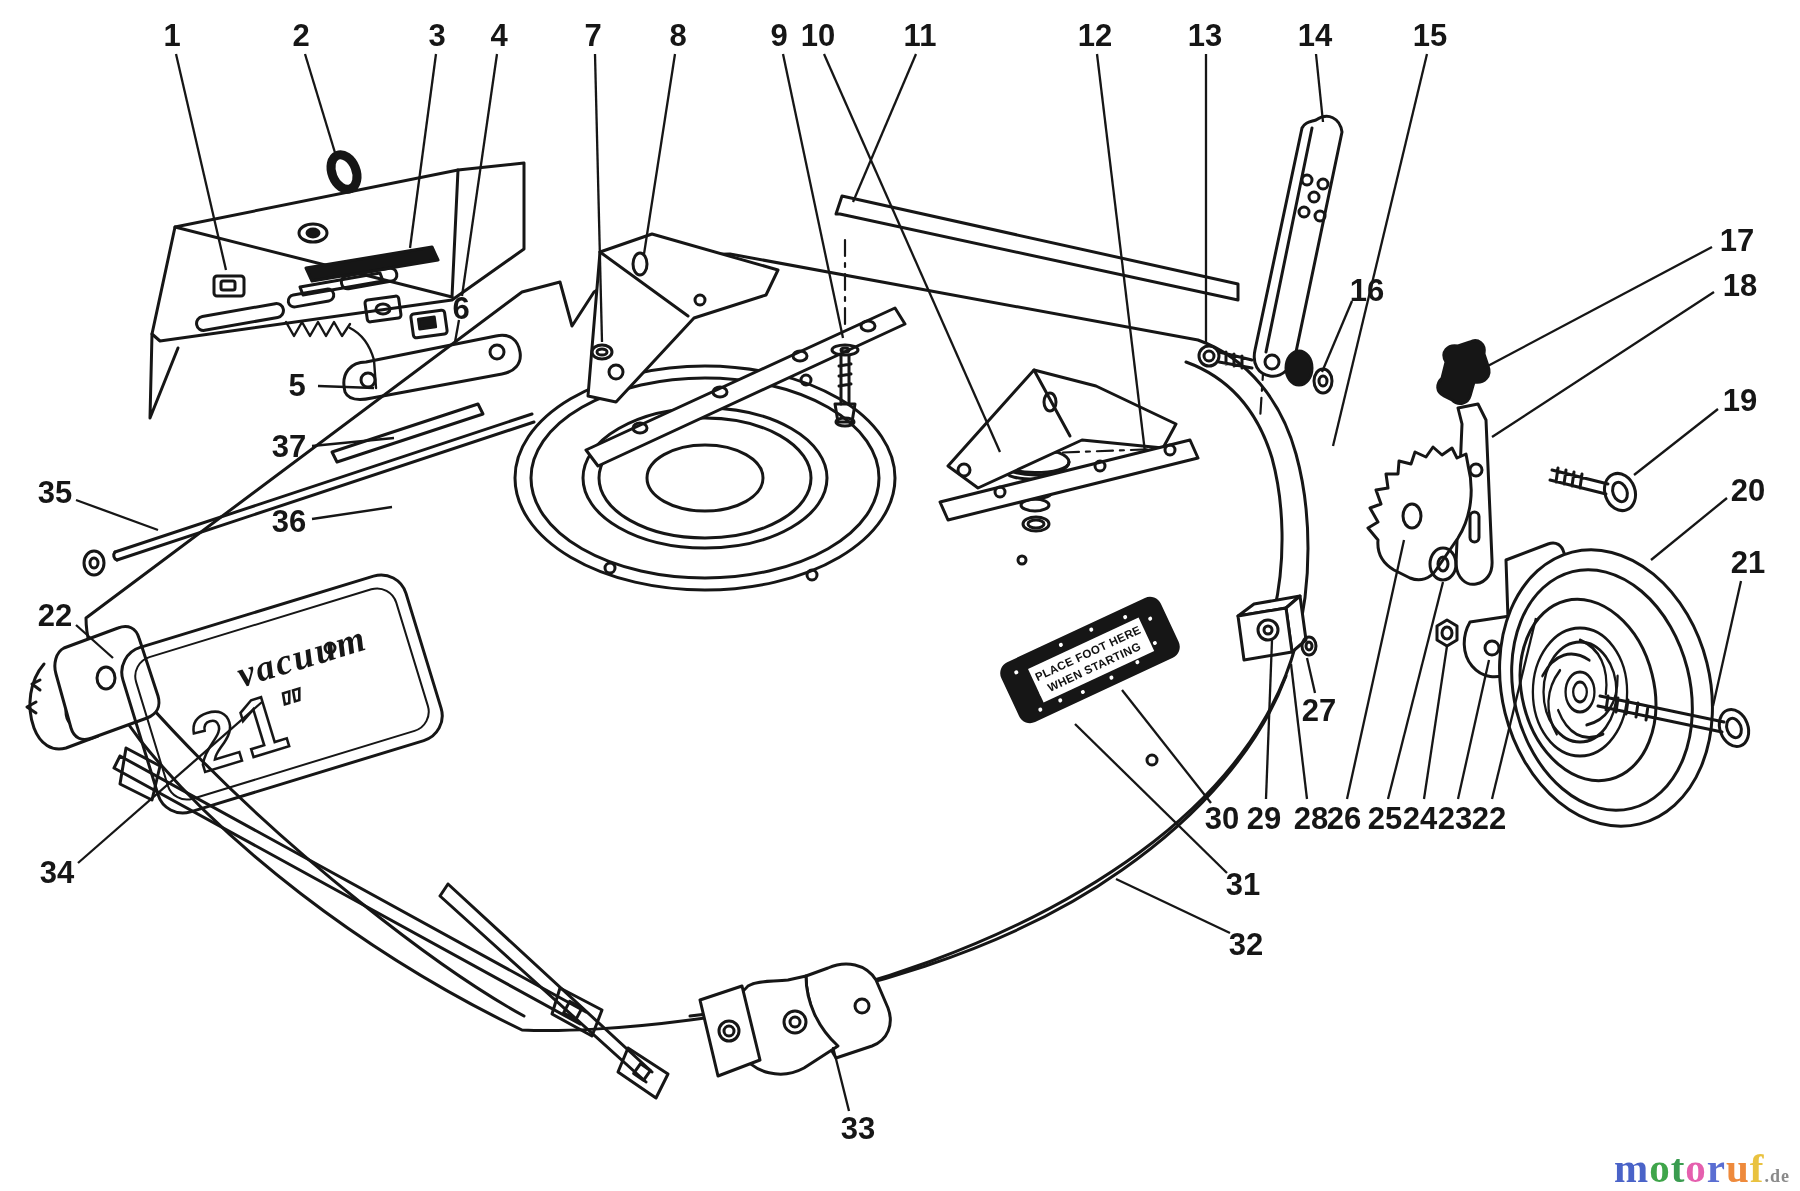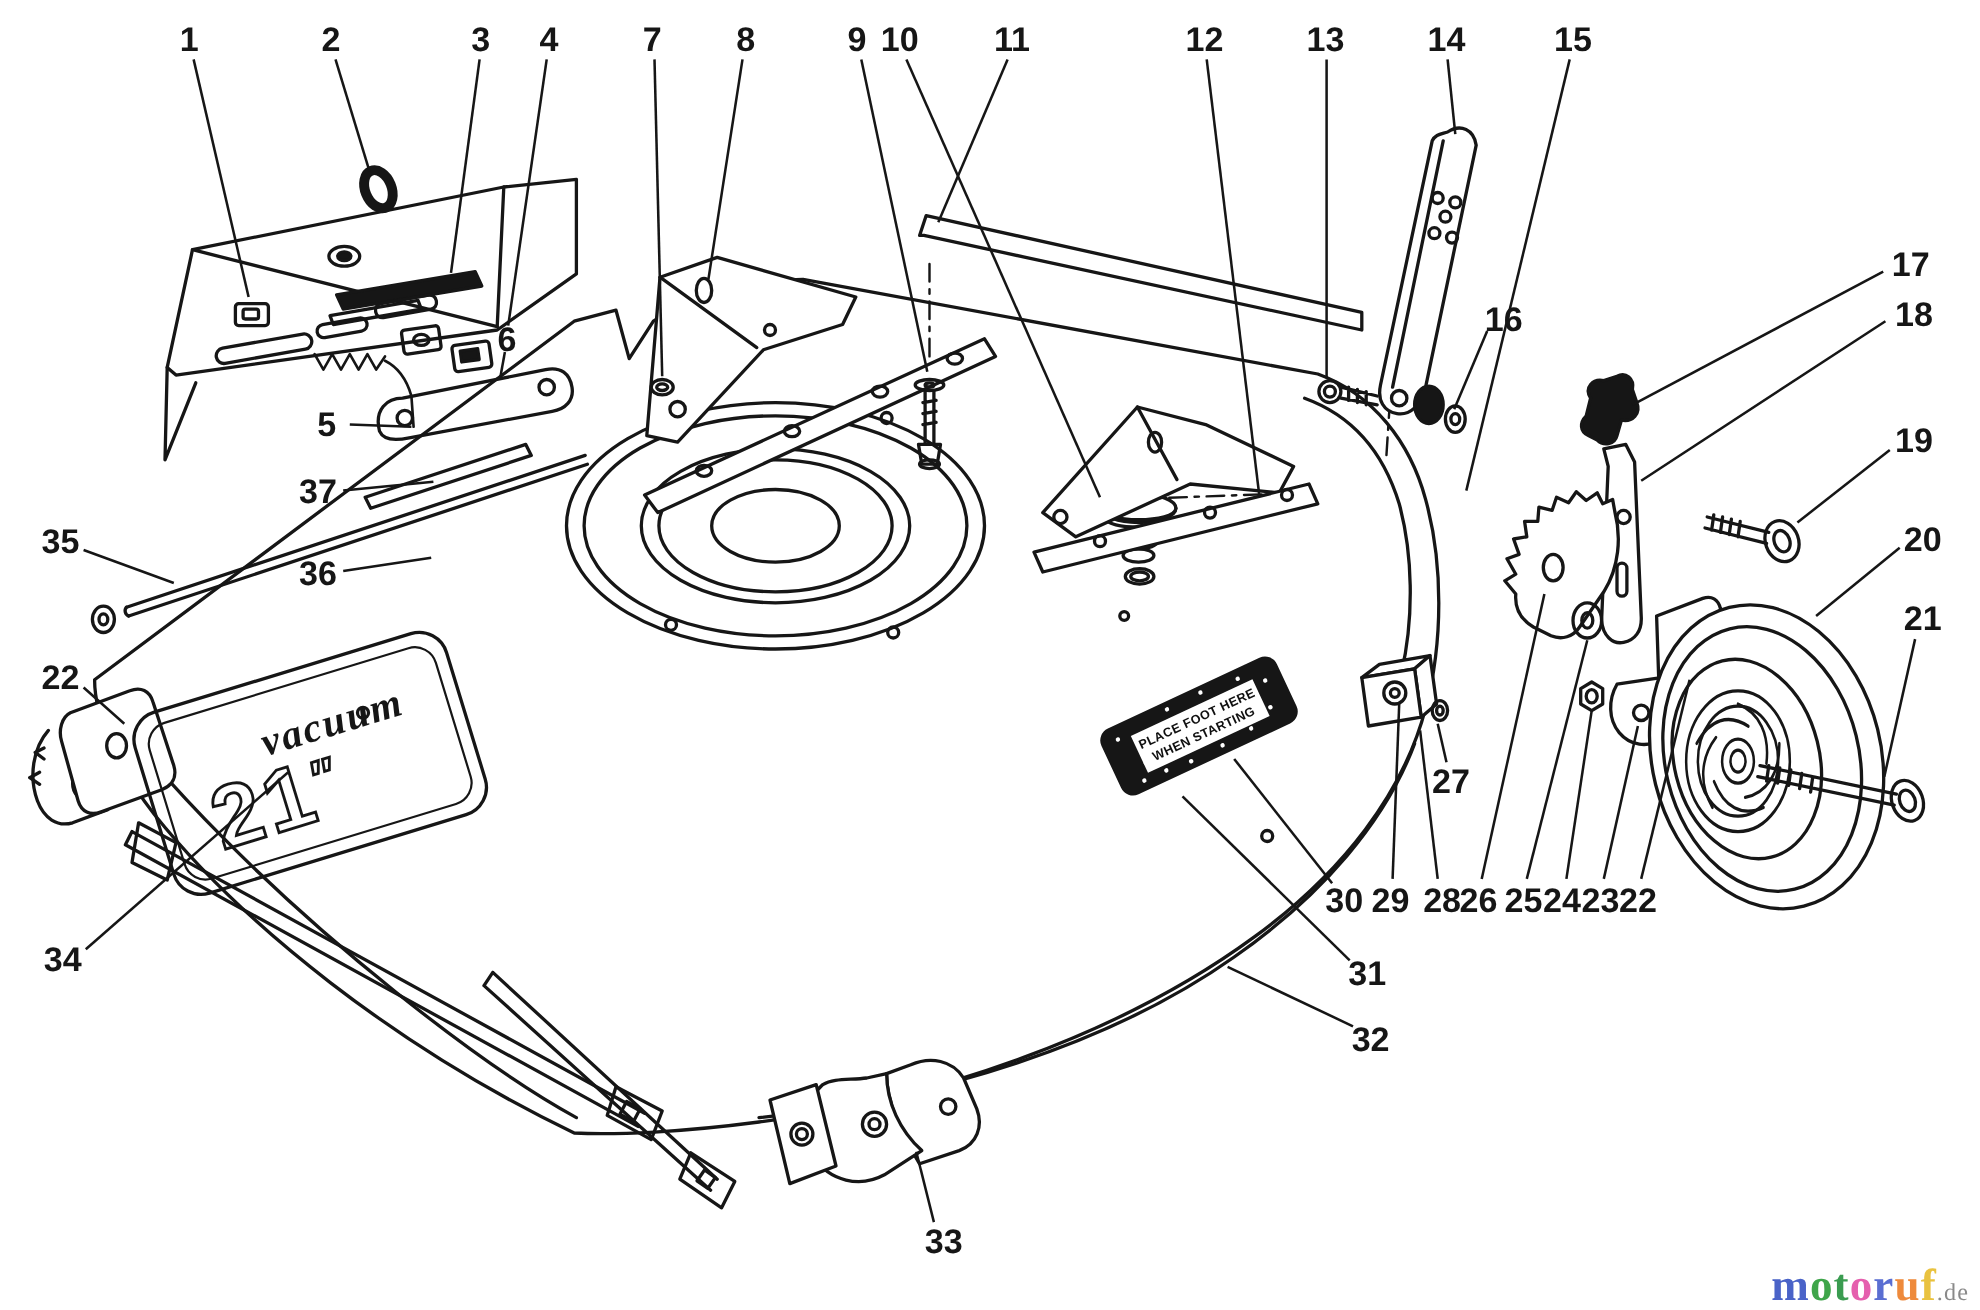--- a/index.html
+++ b/index.html
@@ -5,21 +5,21 @@
   html,body{margin:0;padding:0;background:#fff;}
   .stage{position:relative;width:1800px;height:1191px;background:#fff;overflow:hidden;
          font-family:"Liberation Sans",sans-serif;}
   svg{position:absolute;left:0;top:0;}
   .callout-num{font-family:"Liberation Sans",sans-serif;font-weight:700;font-size:31px;fill:#161616;}
   .decal-text{font-family:"Liberation Sans",sans-serif;font-weight:700;font-size:11.5px;fill:#101010;letter-spacing:.4px;}
   .script-logo{font-family:"Liberation Serif",serif;font-style:italic;font-weight:700;font-size:37px;fill:#161616;letter-spacing:2px;}
   .big21{font-family:"Liberation Sans",sans-serif;font-weight:700;font-size:80px;fill:none;stroke:#161616;stroke-width:2.6px;letter-spacing:4px;}
   .logo{position:absolute;right:10px;bottom:2px;font-family:"Liberation Serif",serif;
         font-weight:700;font-size:41px;letter-spacing:1px;line-height:1;cursor:pointer;}
-  .logo .suffix{font-size:22px;font-weight:400;}
+  .logo .suffix{font-size:18px;font-weight:700;}
 </style>
 </head>
 <body>
 
 <div class="stage">
 <svg width="1800" height="1191" viewBox="0 0 1800 1191">
 
   <g stroke="#161616" fill="none" stroke-width="3" stroke-linejoin="round" stroke-linecap="round">
 
     <g>

